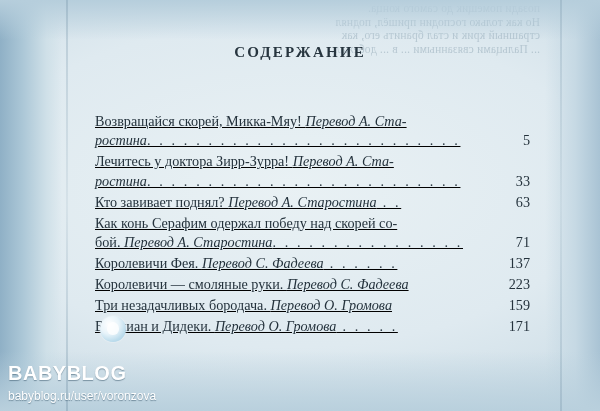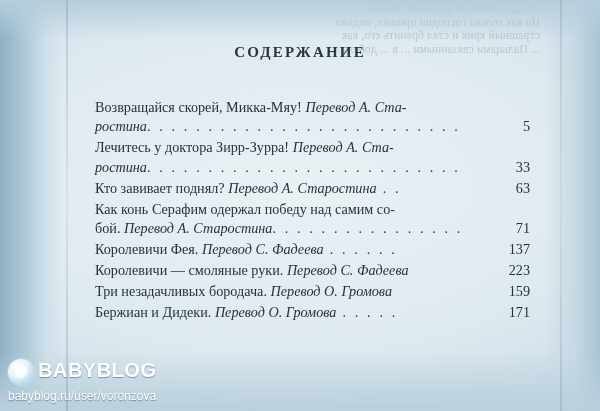--- a/index.html
+++ b/index.html
@@ -91,22 +91,23 @@
     text-align: center;
     font-family: "Liberation Serif", serif;
     font-weight: bold;
     font-size: 15px;
     letter-spacing: 2.2px;
     color: #27353f;
   }
   .toc {
     position: absolute;
     left: 95px;
-    top: 98px;
+    top: 112px;
     width: 435px;
+    text-decoration: underline;
   }
   .entry {
     position: relative;
     font-size: 14.2px;
     line-height: 19.4px;
     color: #24323c;
     margin-bottom: 1.5px;
     min-height: 19.4px;
   }
   .entry .text {
@@ -131,23 +132,24 @@
   }
   .entry.two-line .page-no {
     bottom: 0;
   }
   
   .watermark {
     position: absolute;
     left: 8px;
     bottom: 26px;
     display: flex;
-    align-items: flex-start;
-    gap: 4px;
-    pointer-events: none;
+    align-items: flex-end;
+    gap: 20px;
+    pointer-events: none;
+    flex-direction: column;
   }
   .wm-logo {
     width: 26px; height: 26px;
     border-radius: 50%;
     background: radial-gradient(circle at 36% 32%, #ffffff 0%, #e8f4fa 40%, #bcdcec 70%, #9fcbe2 100%);
     box-shadow: 0 0 2px rgba(255,255,255,0.8);
     position: relative;
   }
   .wm-logo::after {
     content: "";
@@ -208,21 +210,21 @@
         <span class="text"><span>Лечитесь у доктора Зирр-Зурра! </span><span class="ital">Перевод А. Ста-</span><br><span class="ital">ростина</span><span class="dots">. . . . . . . . . . . . . . . . . . . . . . . . . .</span></span>
         <span class="page-no">33</span>
       </div>
 
       <div class="entry">
         <span class="text"><span>Кто завивает поднял? </span><span class="ital">Перевод А. Старостина</span><span class="dots"> . .</span></span>
         <span class="page-no">63</span>
       </div>
 
       <div class="entry two-line">
-        <span class="text"><span>Как конь Серафим одержал победу над самим со-</span><br><span>бой. </span><span class="ital">Перевод А. Старостина</span><span class="dots">. . . . . . . . . . . . . . . .</span></span>
+        <span class="text"><span>Как конь Серафим одержал победу над скорей со-</span><br><span>бой. </span><span class="ital">Перевод А. Старостина</span><span class="dots">. . . . . . . . . . . . . . . .</span></span>
         <span class="page-no">71</span>
       </div>
 
 
       <div class="entry">
         <span class="text"><span>Королевичи Фея. </span><span class="ital">Перевод С. Фадеева</span><span class="dots"> . . . . . .</span></span>
         <span class="page-no">137</span>
       </div>
 
       <div class="entry">

